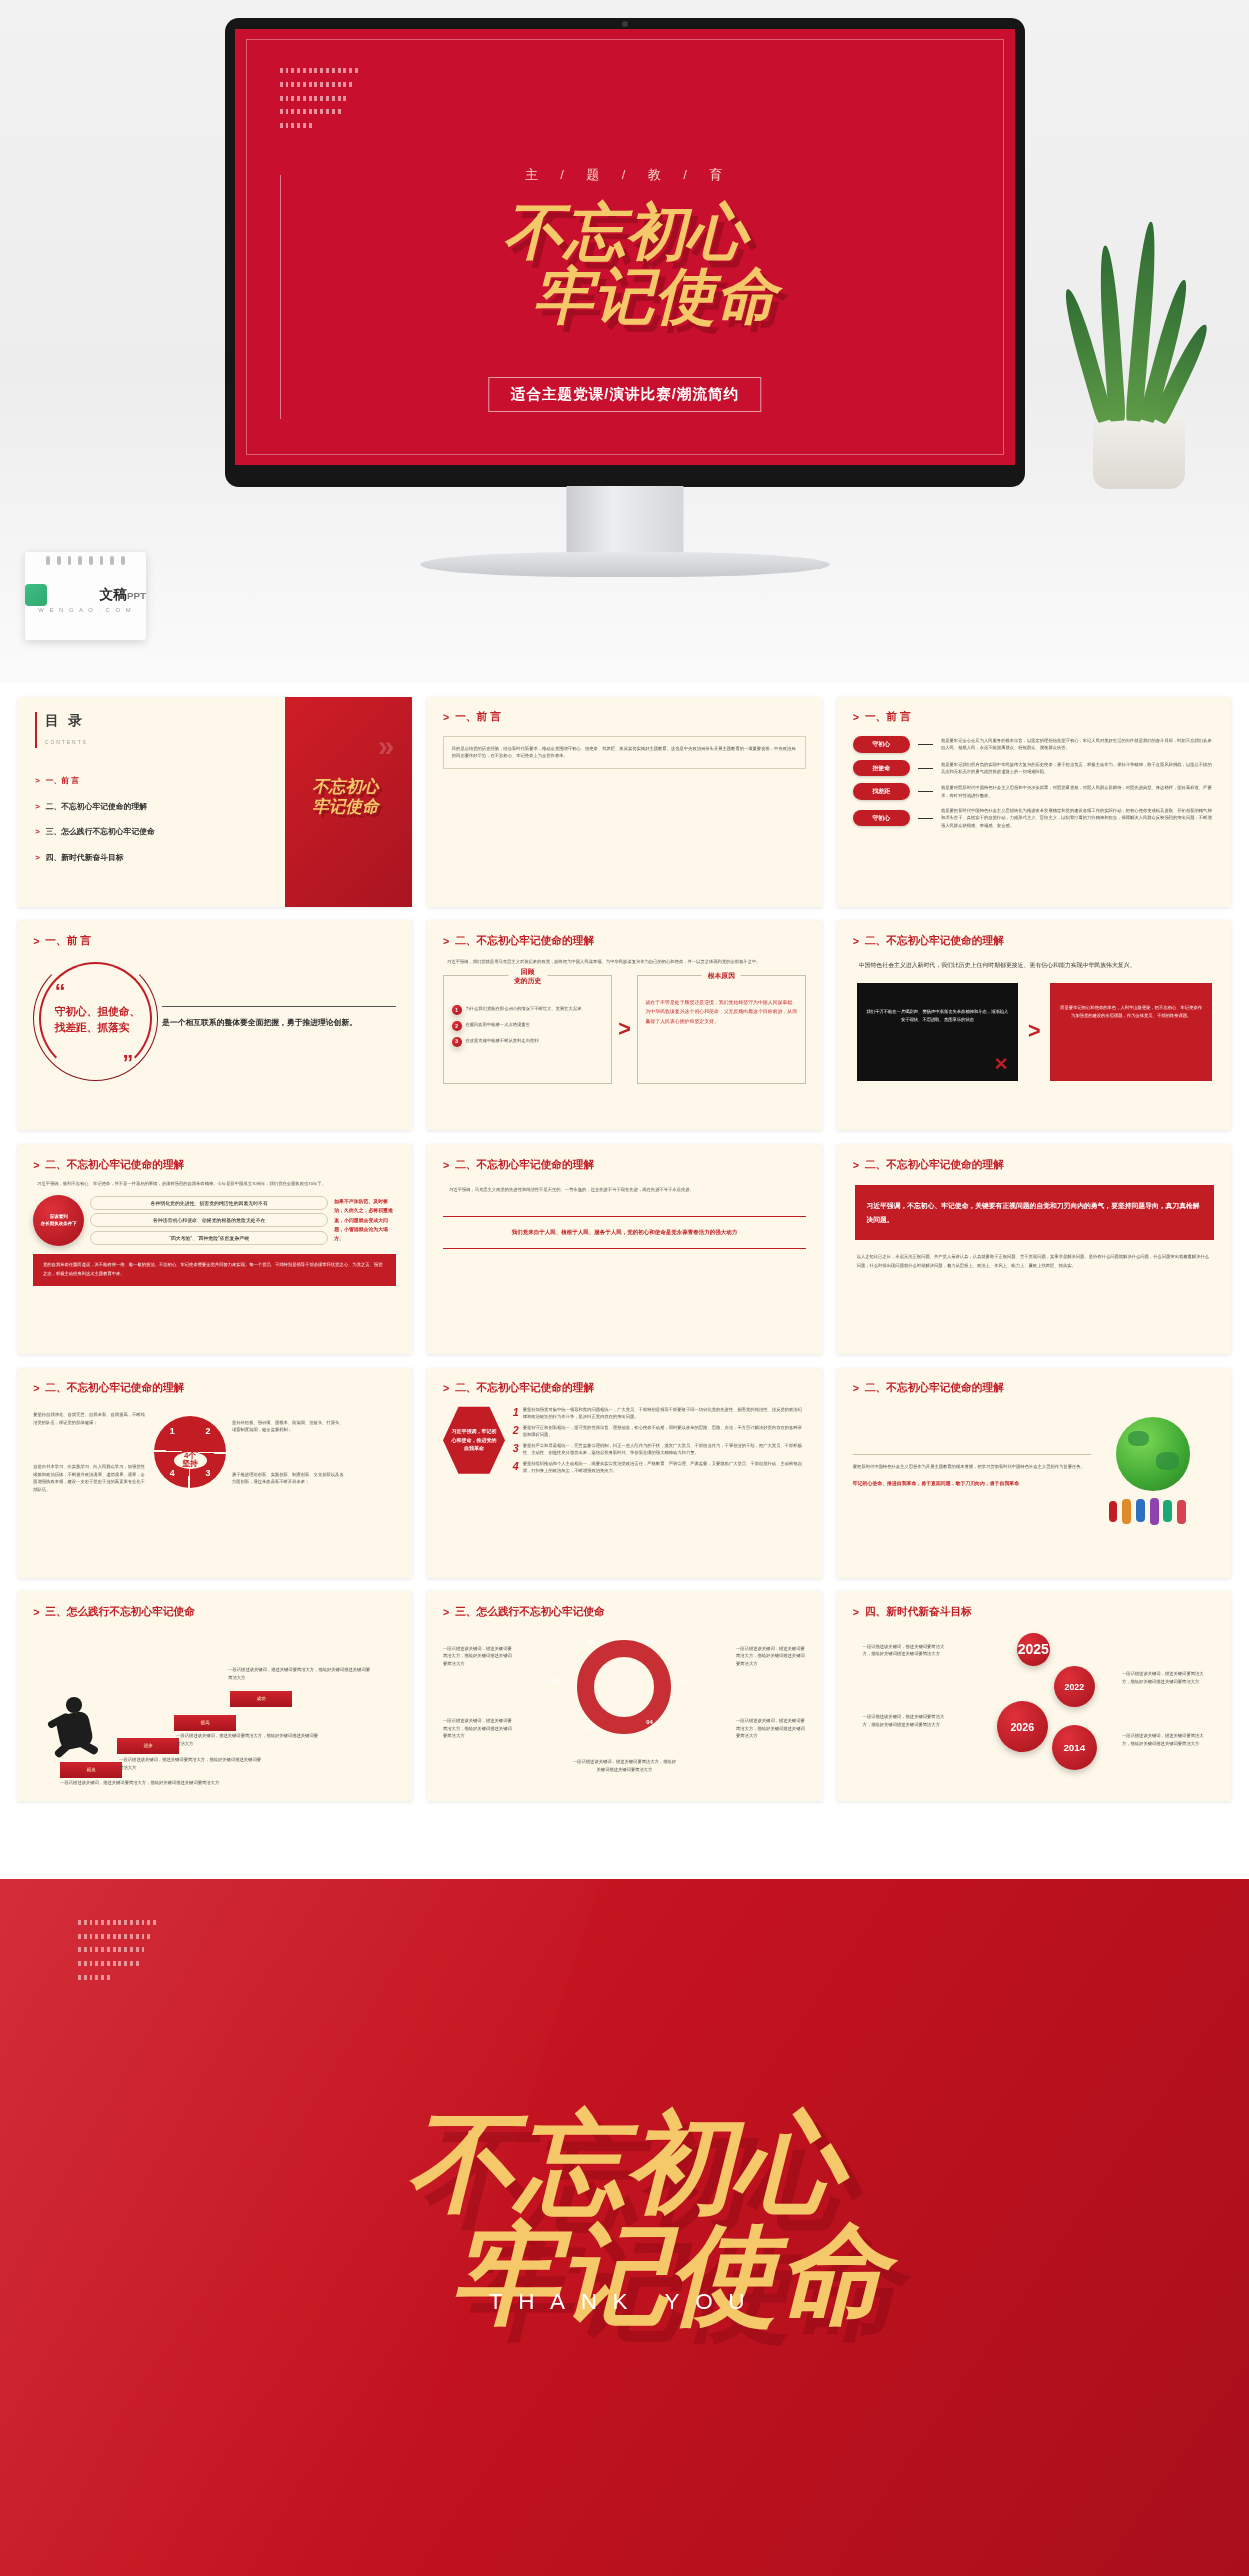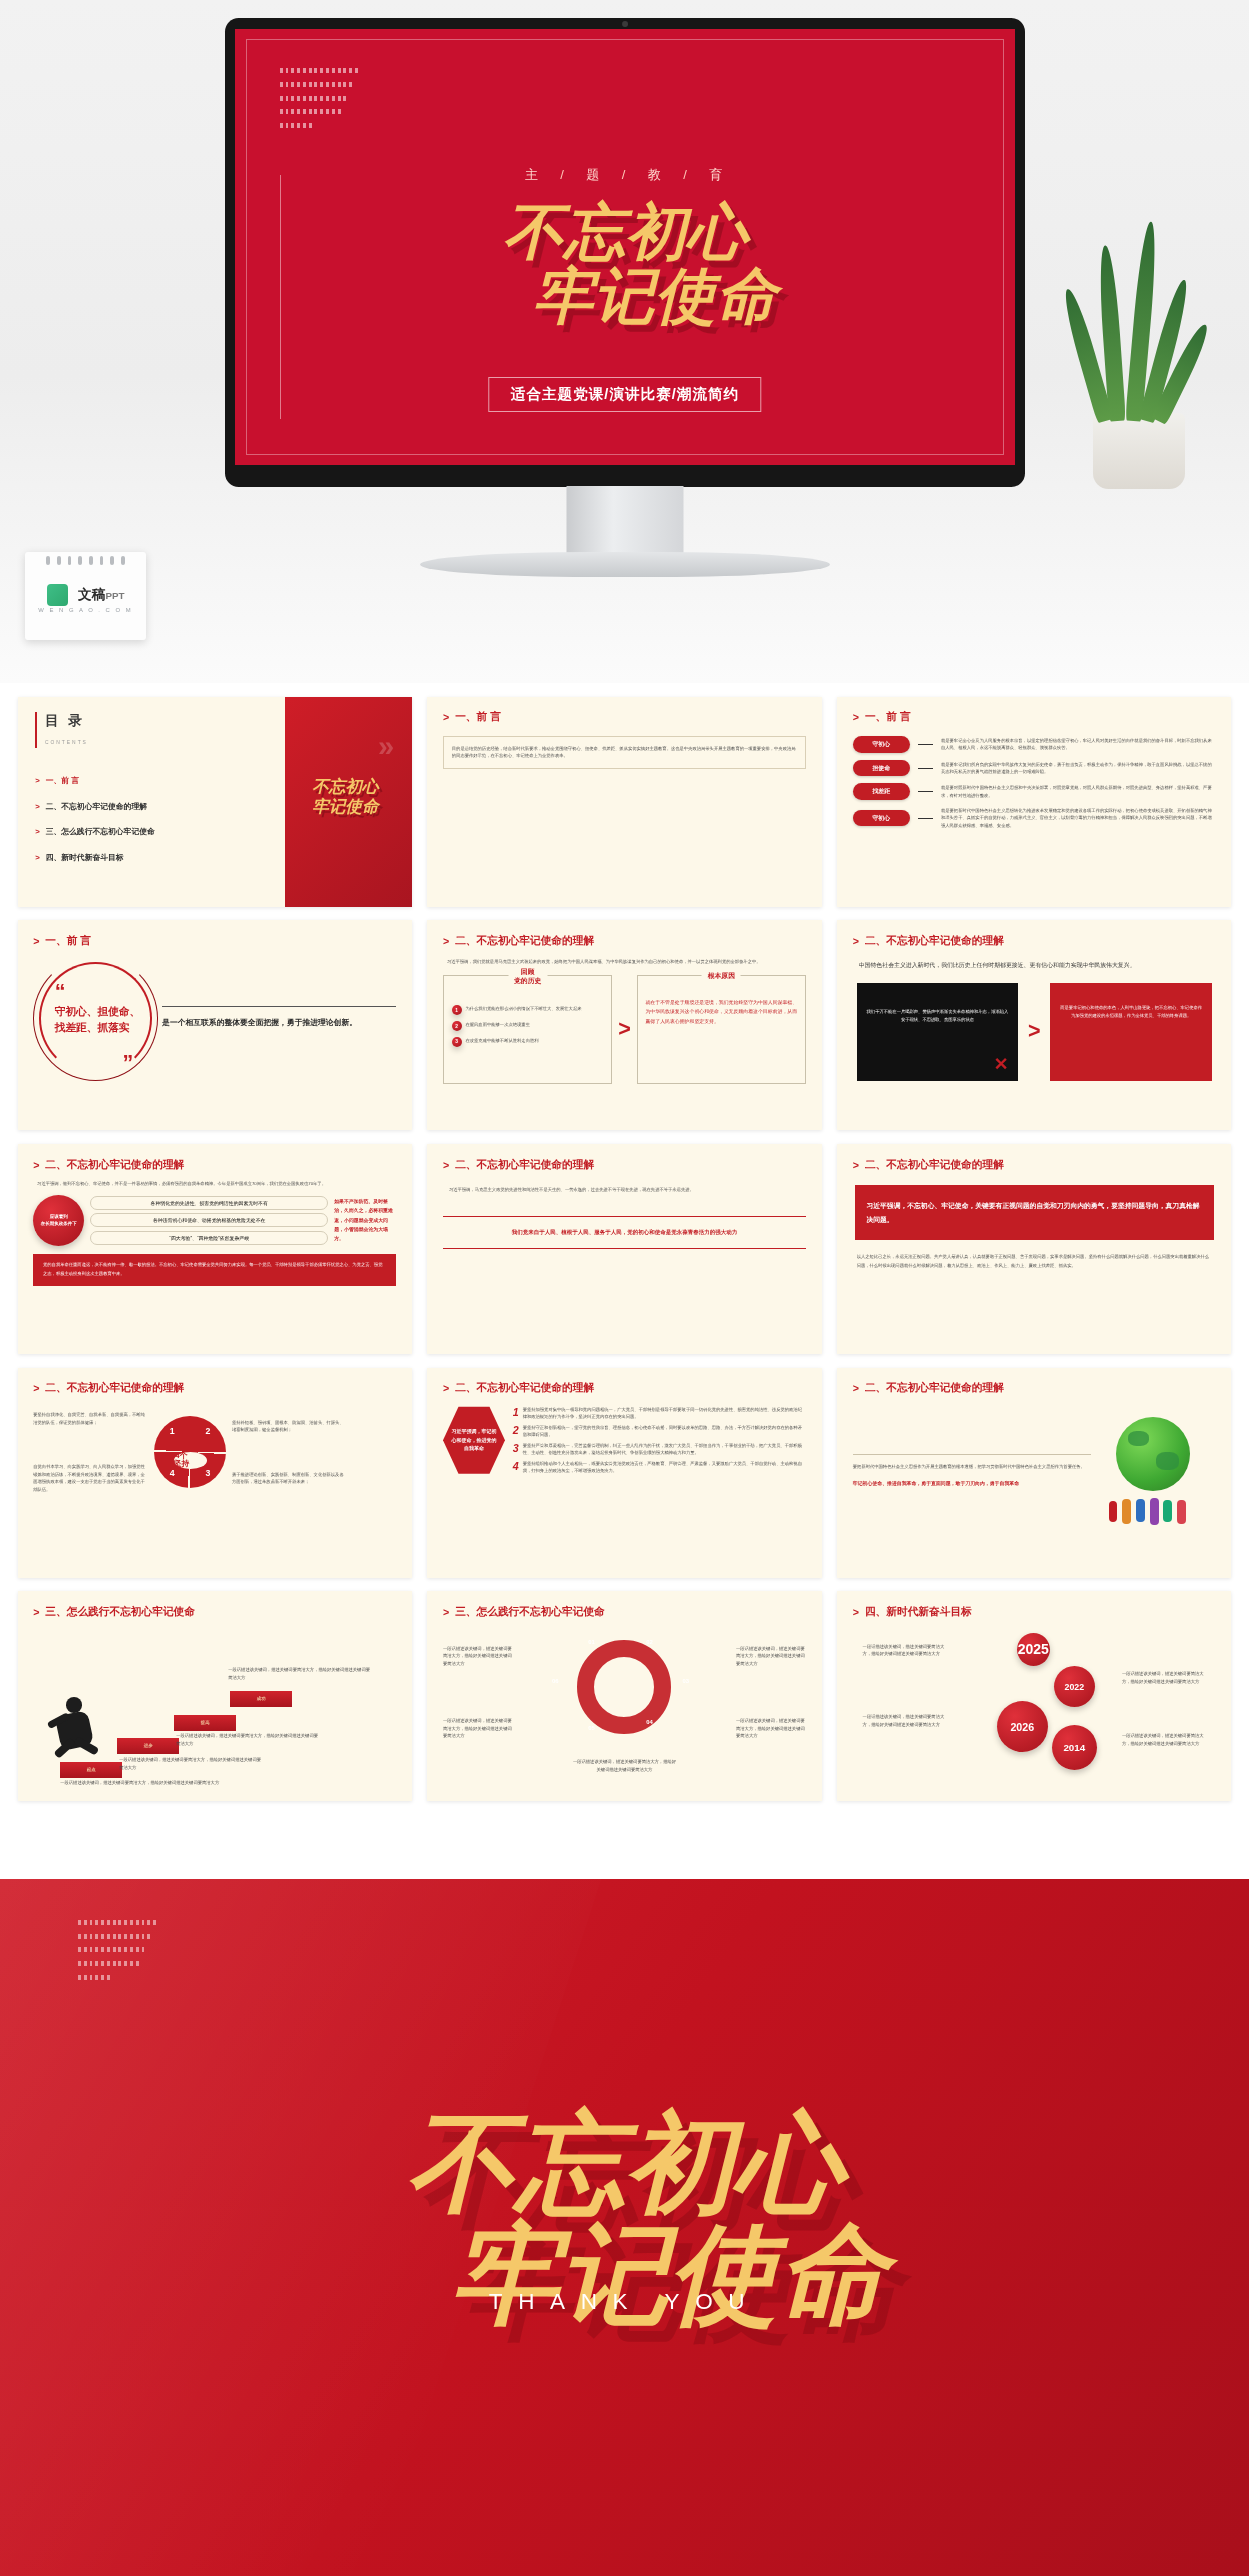--- a/index.html
+++ b/index.html
@@ -41,21 +41,21 @@
   .badge-outline span { color:#fff; font-size:14.6px; font-weight:bold; letter-spacing:1px; }
   .plant { position:absolute; left:1064px; top:264px; width:156px; height:225px; }
   .pot { position:absolute; left:29px; bottom:0; width:92px; height:76px;
     background:linear-gradient(180deg,#f1f0ec,#ddd9d2); border-radius:5.9px 5.9px 15.6px 15.6px; }
   .leaf { position:absolute; bottom:68px; width:16.6px; border-radius:50% 50% 12% 12%;
     background:linear-gradient(180deg,#2f6b33,#5d9b47); transform-origin:bottom center; }
   .calendar { position:absolute; left:25px; top:552px; width:121px; height:88px;
     background:#fdfdfd; border-radius:2.9px; box-shadow:0 2.9px 8.8px rgba(0,0,0,.14); }
   .cal-rings { display:flex; gap:6.8px; justify-content:center; padding-top:3.9px; }
   .ring { width:3.9px; height:8.8px; border-radius:2px; background:#b9bcc0; }
-  .logo-wrap { display:flex; align-items:center; justify-content:center; gap:10px; margin-top:19.5px; }
+  .logo-wrap { display:flex; align-items:center; justify-content:space-between; gap:10px; margin-top:19.5px; }
   .logo-mark { width:21.5px; height:21.5px; border-radius:3.9px;
     background:linear-gradient(135deg,#3fbf87,#2ea86f); }
   .logo-txt { font-size:13.7px; font-weight:bold; color:#2b2b2b; }
   .logo-txt em { font-style:normal; color:#7a7a7a; font-size:9.8px; }
   .logo-sub { text-align:center; font-size:5.9px; color:#9aa0a6; letter-spacing:2px; margin-top:1px; }
 
   
   .grid { position:absolute; top:683px; left:0; width:1249px; padding:13.7px 17.6px;
     display:grid; grid-template-columns:repeat(3,1fr); gap:13.7px 15.6px; }
   .thumb { background:#fdf8e9; height:210px; position:relative; overflow:hidden;
@@ -88,21 +88,21 @@
   .pill { background:#c21d24; color:#fff; border-radius:19.5px; text-align:center;
     font-size:5.9px; font-weight:bold; padding:3.9px 0; width:57px; box-shadow:0 1px 2.9px rgba(0,0,0,.2); }
   .box-out { border:1px solid #d9cfb6; padding:7.8px; }
   .redbar { background:#c21d24; padding:7.8px 9.8px; }
   .blackbox { background:#111; padding:9.8px; position:relative; }
   .arrowR { color:#c21d24; font-size:21.5px; font-weight:bold; line-height:1; }
   .donut { width:72px; height:72px; border-radius:50%; position:relative;
     background:conic-gradient(#c21d24 0 25%, #fdf8e9 25% 26%, #c21d24 26% 50%,
       #fdf8e9 50% 51%, #c21d24 51% 75%, #fdf8e9 75% 76%, #c21d24 76% 100%); }
   .donut-hole { position:absolute; inset:19.5px; border-radius:50%; background:#fdf8e9;
-    display:flex; align-items:center; text-align:center;
+    display:flex; align-items:center; justify-content:center; text-align:center;
     color:#c21d24; font-size:7.8px; font-weight:bold; line-height:1.1;margin-top:16px; }
   .hex { width:62px; height:70px; background:#c21d24; color:#fff;
     clip-path:polygon(25% 2%,75% 2%,100% 50%,75% 98%,25% 98%,0% 50%);
     display:flex; align-items:center; justify-content:center; text-align:center;
     font-size:5px; font-weight:bold; line-height:1.7; padding:0 7.8px; }
   .circ { border-radius:50%; background:radial-gradient(circle at 35% 30%,#e0303a,#a5131c);
     color:#fff; display:flex; align-items:center; justify-content:center;
     font-weight:bold; box-shadow:0 2.9px 6.8px rgba(0,0,0,.22); }
   .step { background:linear-gradient(180deg,#d0232c,#a9151e); position:absolute;
     color:#f0c9a0; font-size:4.4px; font-weight:bold; display:flex;

